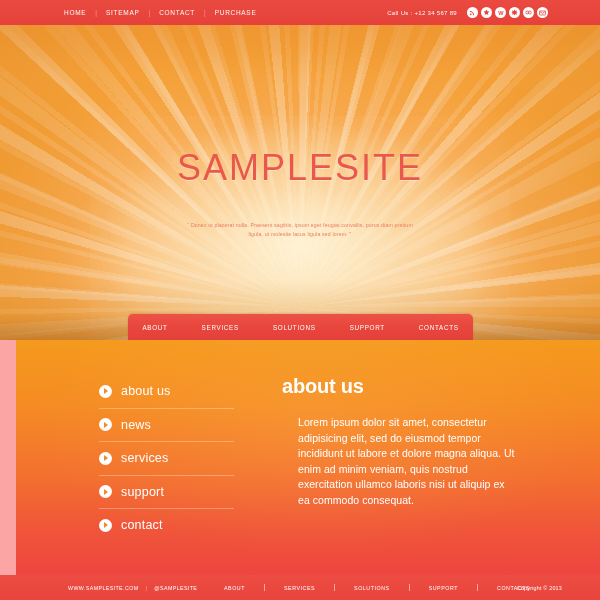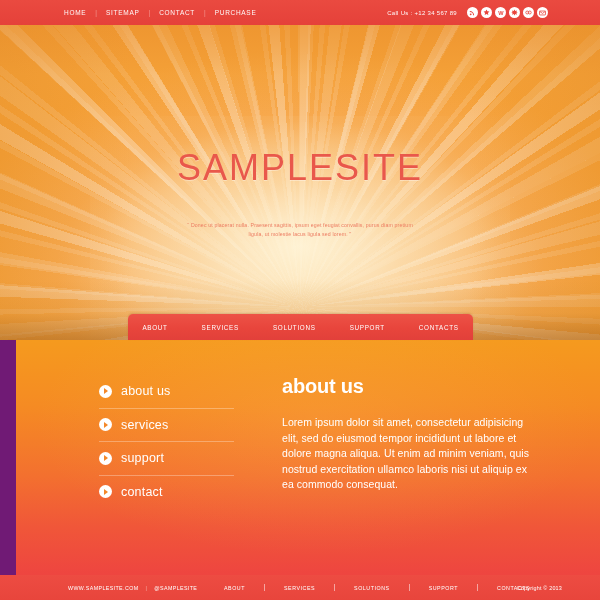--- a/index.html
+++ b/index.html
@@ -12,21 +12,21 @@
     height: 600px;
     overflow: hidden;
     font-family: "Liberation Sans", sans-serif;
     -webkit-font-smoothing: antialiased;
   }
   .page {
     position: relative;
     width: 600px;
     height: 600px;
     overflow: hidden;
-    background: #701a75;
+    background: #fca5a5;
   }
 
   
   .topbar {
     position: absolute;
     left: 0; top: 0;
     width: 600px;
     height: 25px;
     background: #e8453c;
     background: linear-gradient(180deg, #ea4a40 0%, #e5413a 100%);
@@ -274,21 +274,21 @@
   }
   .article h2 {
     margin: 0 0 19px 0;
     color: #ffffff;
     font-size: 20px;
     font-weight: bold;
     letter-spacing: -0.2px;
     line-height: 1;
   }
   .article p {
-    margin: 0;
+    margin: 16px;
     color: #ffffff;
     font-size: 10.5px;
     line-height: 15.5px;
     font-weight: 300;
     letter-spacing: 0.05px;
   }
 
   
   .footer {
     position: absolute;
@@ -435,20 +435,26 @@
       <div class="side-item">
         <span class="arrow-ic">
             <i></i>
           </span>
         <span class="label">about us</span>
       </div>
       <div class="side-item">
         <span class="arrow-ic">
             <i></i>
           </span>
+        <span class="label">news</span>
+      </div>
+      <div class="side-item">
+        <span class="arrow-ic">
+            <i></i>
+          </span>
         <span class="label">services</span>
       </div>
       <div class="side-item">
         <span class="arrow-ic">
             <i></i>
           </span>
         <span class="label">support</span>
       </div>
       <div class="side-item">
         <span class="arrow-ic">

